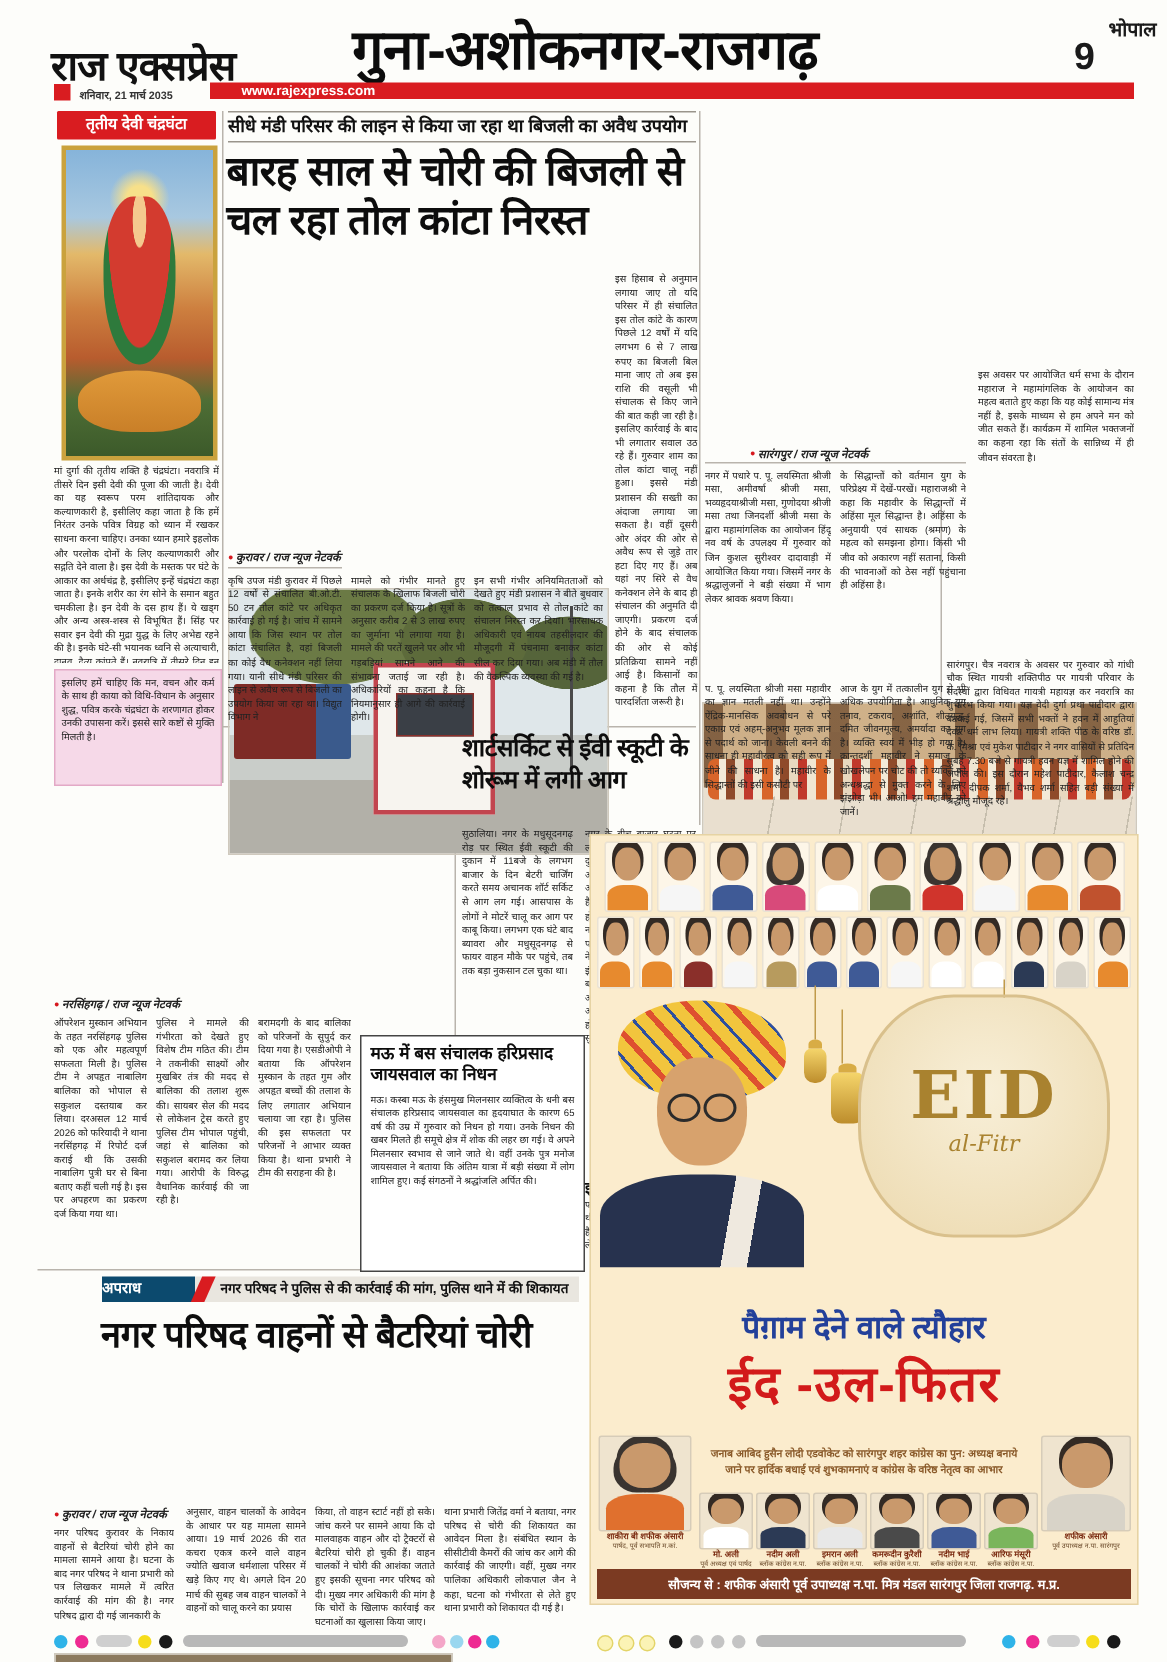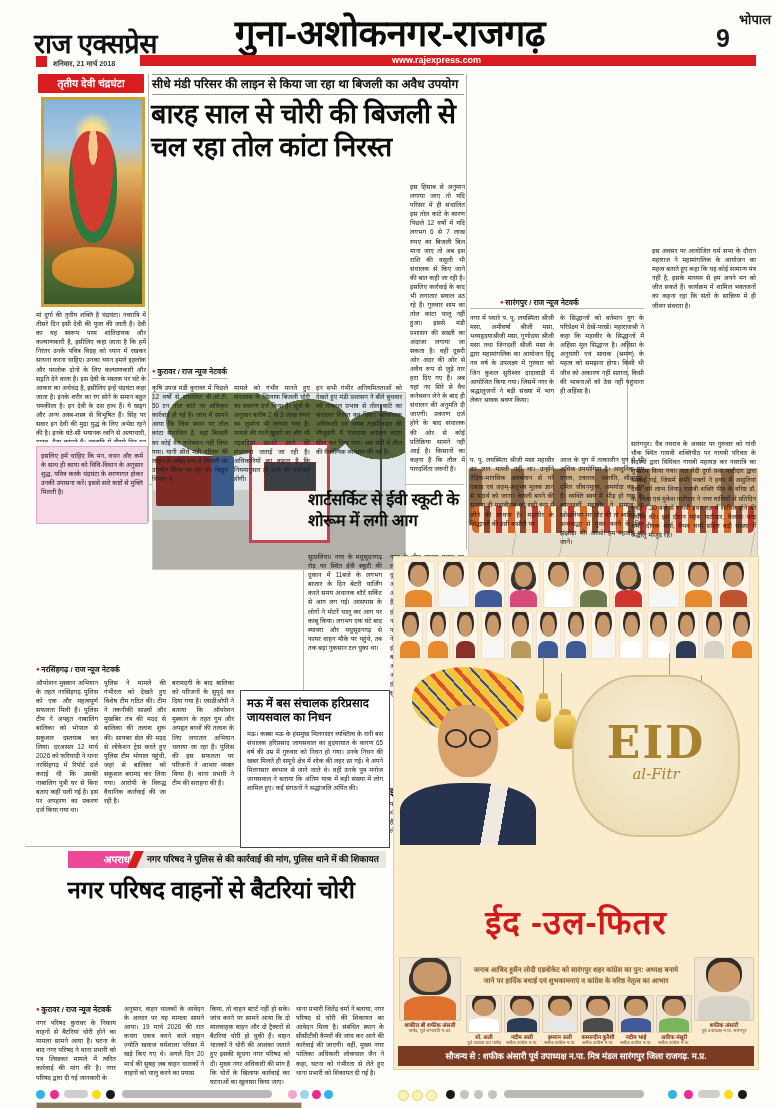--- a/index.html
+++ b/index.html
@@ -1,29 +1,29 @@
 <!DOCTYPE html>
 <html><head>
 <meta charset="utf-8">
 <style>
   html,body{margin:0;padding:0;background:#e8e8e8;}
   .page{position:relative;width:778px;height:1108px;background:#fdfdfa;margin:0 auto;
         font-family:"Liberation Sans","DejaVu Sans",sans-serif;overflow:hidden;color:#1a1a1a;}
   .abs{position:absolute;}
   
   .bt{font-size:6.4px;line-height:1.42;text-align:justify;color:#222;overflow:hidden;}
-  .byl{font-size:7.6px;font-weight:bold;color:#222;}
+  .byl{font-size:7.6px;font-weight:bold;color:#222;font-style:italic;}
   .byl::before{content:"● ";color:#d6181e;font-size:6px;vertical-align:1px;}
   .hl{font-weight:bold;color:#0d0d0d;letter-spacing:-0.3px;}
   .rule{background:#b9b4ac;}
   
   .masthead{font-size:27px;font-weight:bold;letter-spacing:-0.5px;color:#111;}
   .edition{font-size:37px;font-weight:bold;text-align:center;letter-spacing:-0.5px;color:#0c0c0c;}
   .redbar{background:#d91c20;}
-  .website{font-size:9px;font-weight:bold;color:#fff;text-align:center;padding-right:23px;line-height:11px;}
+  .website{font-size:9px;font-weight:bold;color:#fff;text-align:left;padding-right:23px;line-height:11px;margin-left:21px;}
   .datetxt{font-size:7.2px;font-weight:bold;color:#333;}
   .city{font-size:13px;font-weight:bold;text-align:center;}
   .pageno{font-size:25px;font-weight:bold;text-align:center;line-height:1;}
   
   .devi-banner{background:#d91c20;color:#fff;font-size:10.5px;font-weight:bold;text-align:center;line-height:19px;border-radius:1px;}
   .devi-img{border:3px solid #caa23d;position:relative;overflow:hidden;
     background:linear-gradient(180deg,#86b4da 0,#a8c8e0 22%,#e3b96a 34%,#cd7f3f 52%,#b85c2e 68%,#4e6e35 82%,#3c5a2a 100%);}
   .devi-halo{position:absolute;left:30%;top:6%;width:40%;height:20%;border-radius:50%;
     background:radial-gradient(circle,#f7e08a 30%,rgba(247,224,138,0) 70%);}
   .devi-fig{position:absolute;left:26%;top:15%;width:48%;height:55%;border-radius:42% 42% 50% 50%;
@@ -68,21 +68,21 @@
     radial-gradient(circle at 78% 76%,#b8432c 0 14%,rgba(0,0,0,0) 15%),
     radial-gradient(circle at 18% 40%,#e9bd8a 0 10%,rgba(0,0,0,0) 11%),
     radial-gradient(circle at 62% 32%,#f0ead8 0 16%,rgba(0,0,0,0) 17%),
     linear-gradient(180deg,#a8795a 0 30%,#c08a5a 30% 70%,#8a5a3a);}
   
   .maubox{border:1px solid #444;padding:5px 6px;background:#fff;}
   .mau-title{font-size:11.5px;font-weight:bold;line-height:1.25;color:#0d0d0d;margin-bottom:4px;}
   .q-title{font-size:10.5px;font-weight:bold;color:#0d0d0d;}
   .q-by{font-size:6.4px;font-weight:bold;text-align:right;color:#222;}
   
-  .crime-label{background:#ec4899;color:#fff;font-size:10px;font-weight:bold;text-align:right;line-height:17px;}
+  .crime-label{background:#0c4a6e;color:#fff;font-size:10px;font-weight:bold;text-align:left;line-height:17px;}
   .crime-slash{background:#d91c20;transform:skewX(-24deg);}
   .crime-kicker{font-size:9px;font-weight:bold;white-space:nowrap;line-height:17px;color:#111;}
   .kicker-bg{background:#e9e6df;}
   
   .ad{background:#fbeccd;border:1px solid #e6d3a4;}
   .prow{display:flex;justify-content:center;gap:3px;}
   .face{position:relative;overflow:hidden;border-radius:2px;background:#fdf6e8;border:1px solid rgba(0,0,0,.08);}
   .face::before{content:"";position:absolute;left:22%;top:7%;width:56%;height:48%;border-radius:46%;
     background:#c9996c;box-shadow:0 -3px 0 2px #332a24;}
   .face::after{content:"";position:absolute;left:6%;bottom:0;width:88%;height:38%;border-radius:40% 40% 0 0;background:var(--s,#ededed);}
@@ -120,21 +120,21 @@
   .dot{position:absolute;width:9px;height:9px;border-radius:50%;}
   .pill{position:absolute;height:8px;border-radius:4px;}
 </style>
 </head>
 <body>
 
 <div class="page">
 
   <div class="abs masthead" style="left:34px;top:24px;">राज एक्सप्रेस</div>
   <div class="abs" style="left:36px;top:56px;width:11px;height:11px;background:#d91c20;"></div>
-  <div class="abs datetxt" style="left:53px;top:58px;">शनिवार, 21 मार्च 2018</div>
+  <div class="abs datetxt" style="left:53px;top:58px;">शनिवार, 21 मार्च 2035</div>
   <div class="abs edition" style="left:205px;top:6px;width:370px;">गुना-अशोकनगर-राजगढ़</div>
   <div class="abs city" style="left:720px;top:10px;width:70px;">भोपाल</div>
   <div class="abs pageno" style="left:688px;top:26px;width:70px;">9</div>
   <div class="abs redbar" style="left:140px;top:55px;width:616px;height:11px;">
     <div class="website">www.rajexpress.com</div>
   </div>
 
   <div class="abs rule" style="left:148px;top:74px;width:1px;height:448px;"></div>
   <div class="abs rule" style="left:466px;top:74px;width:1px;height:476px;"></div>
   <div class="abs rule" style="left:303px;top:487px;width:1px;height:360px;"></div>
@@ -253,25 +253,26 @@
 
     <div class="dig" style="left:4px;top:106px;width:148px;height:182px;">
       <div class="dig-turban"></div>
       <div class="dig-face"></div>
       <div class="dig-body"></div>
     </div>
     <div class="lant" style="left:142px;top:142px;"></div>
     <div class="lant big" style="left:160px;top:158px;"></div>
     <div class="lant" style="left:268px;top:138px;"></div>
     <div class="lant big" style="left:300px;top:160px;"></div>
-    <div class="emblem" style="left:178px;top:118px;width:164px;height:158px;">
+    <div class="emblem" style="left:178px;top:106px;width:164px;height:158px;">
       <div class="eid-word" style="margin-top:44px;">EID</div>
       <div class="eid-sub">al-Fitr</div>
     </div>
 
+    <div class="abs ad-blue" style="left:0;right:0;top:313px;font-size:21px;">पैग़ाम देने वाले त्यौहार</div>
     <div class="abs ad-red" style="left:0;right:0;top:342px;">ईद -उल-फितर</div>
     <div class="abs ad-note" style="left:76px;top:408px;width:212px;">जनाब आबिद हुसैन लोदी एडवोकेट को सारंगपुर शहर कांग्रेस का पुन: अध्यक्ष बनाये जाने पर हार्दिक बधाई एवं शुभकामनाएं व कांग्रेस के वरिष्ठ नेतृत्व का आभार</div>
 
     <div class="pcard" style="left:5px;top:400px;width:62px;">
       <div class="pface face lady" style="height:62px;--s:#e0702e;"></div>
       <div class="pname">शाकीरा बी शफीक अंसारी</div>
       <div class="prole">पार्षद, पूर्व सभापति म.कां.</div>
     </div>
     <div class="pcard" style="left:72px;top:438px;width:36px;">
       <div class="pface face" style="height:36px;--s:#fff;"></div>

